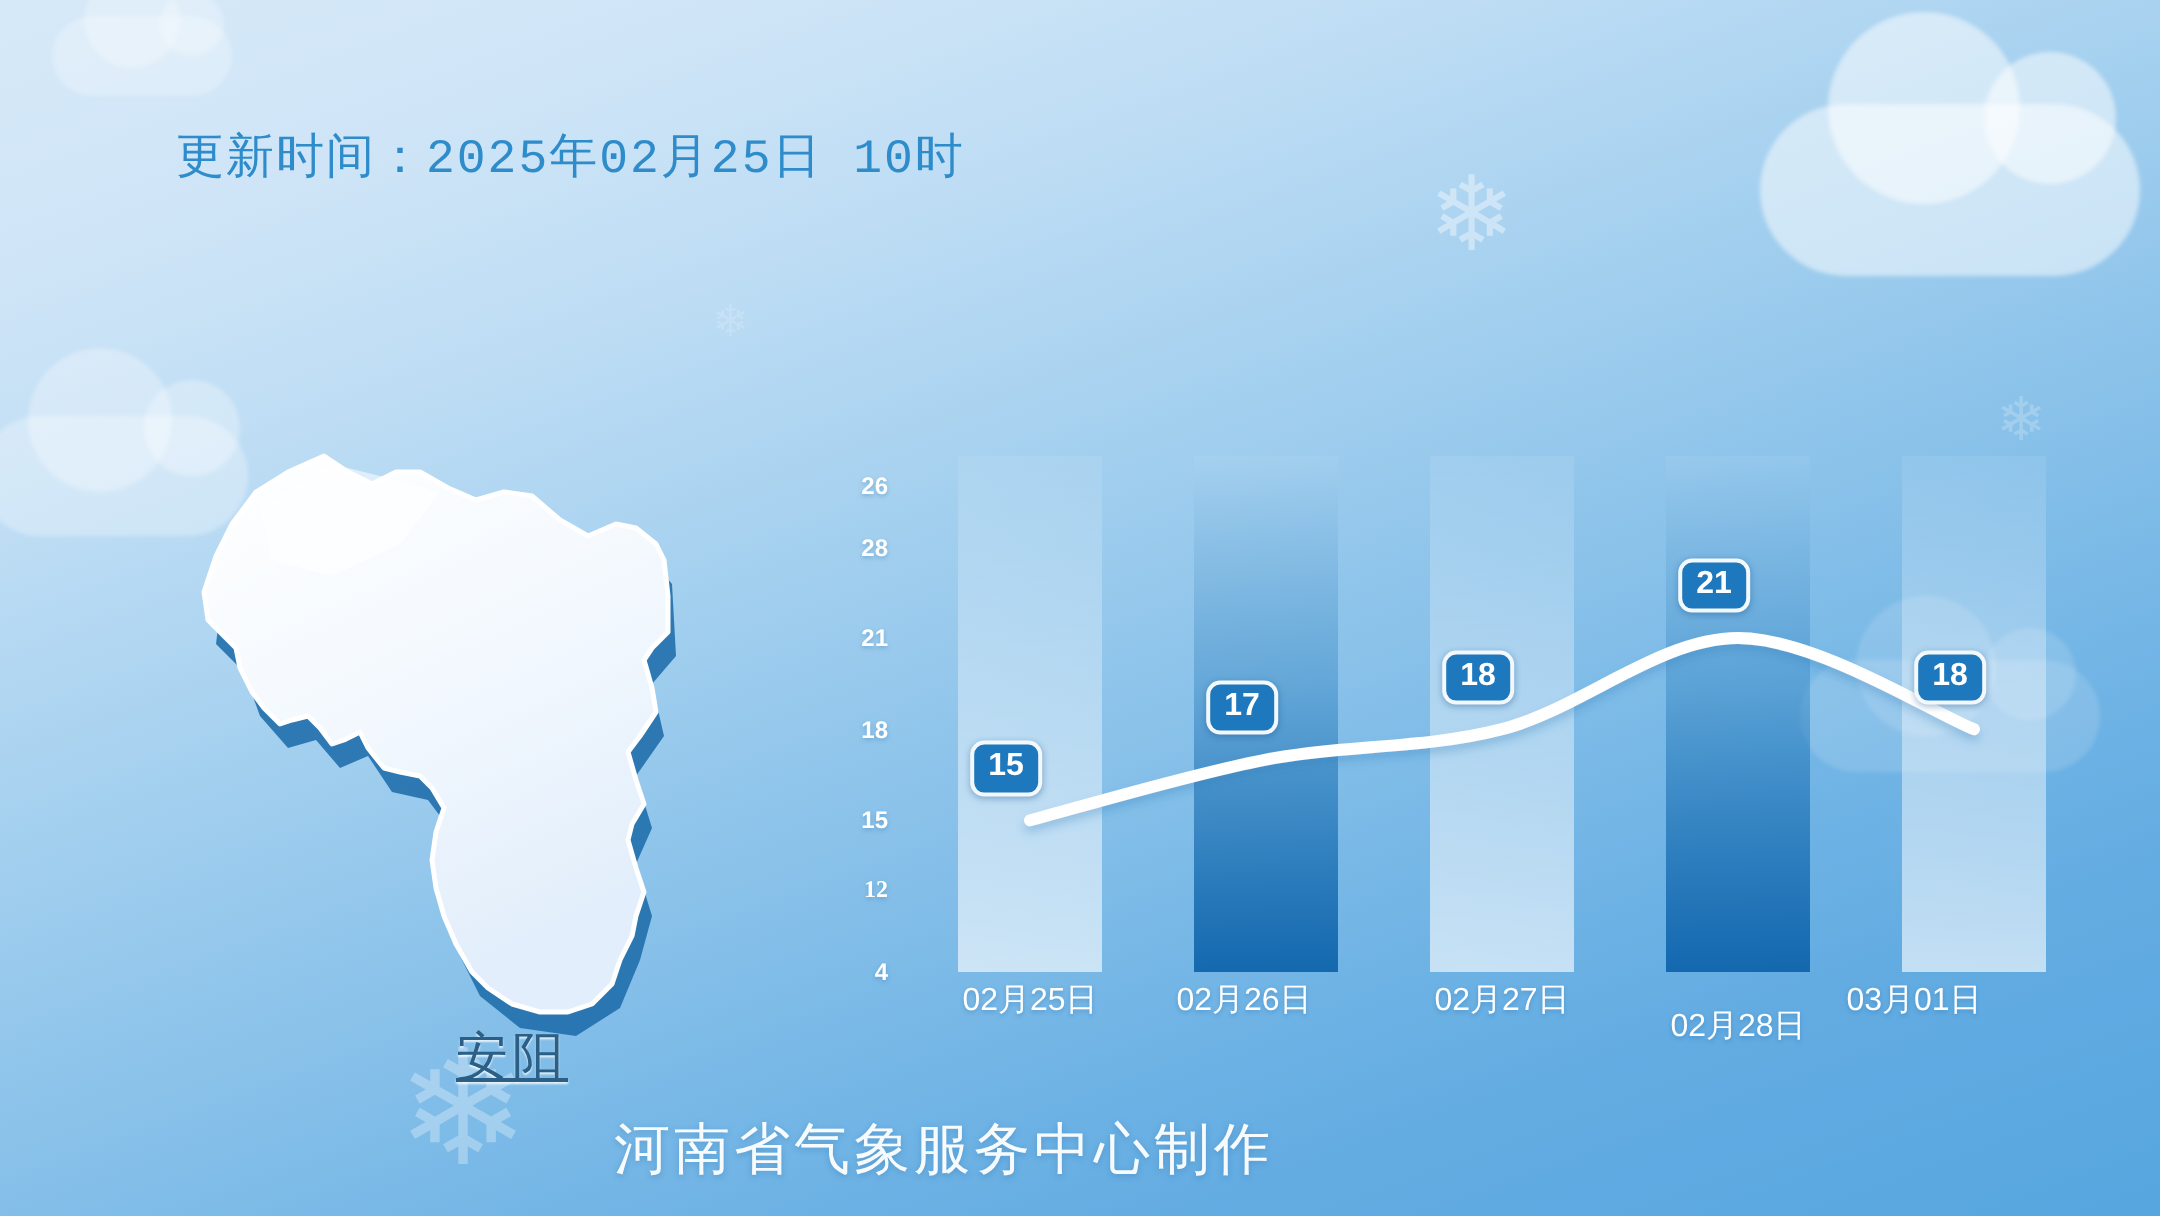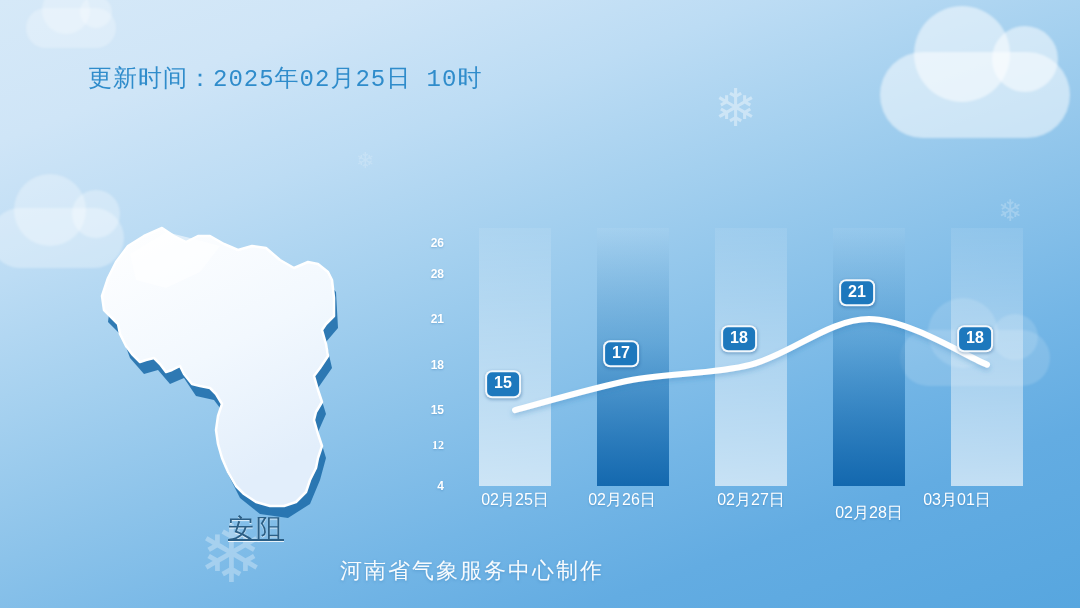--- a/index.html
+++ b/index.html
@@ -245,21 +245,21 @@
     transform: translateX(-50%);
   }
 
   
   #footer {
     position: absolute;
     left: 0;
     top: 556px;
     width: 944px;
     text-align: center;
-    font-size: 22px;
+    font-size: 28px;
     letter-spacing: 2px;
     color: rgba(255,255,255,0.95);
     text-shadow: 0 1px 3px rgba(35,105,165,0.35);
   }
 </style>
 </head>
 <body>
 
 <div id="stage">
 

